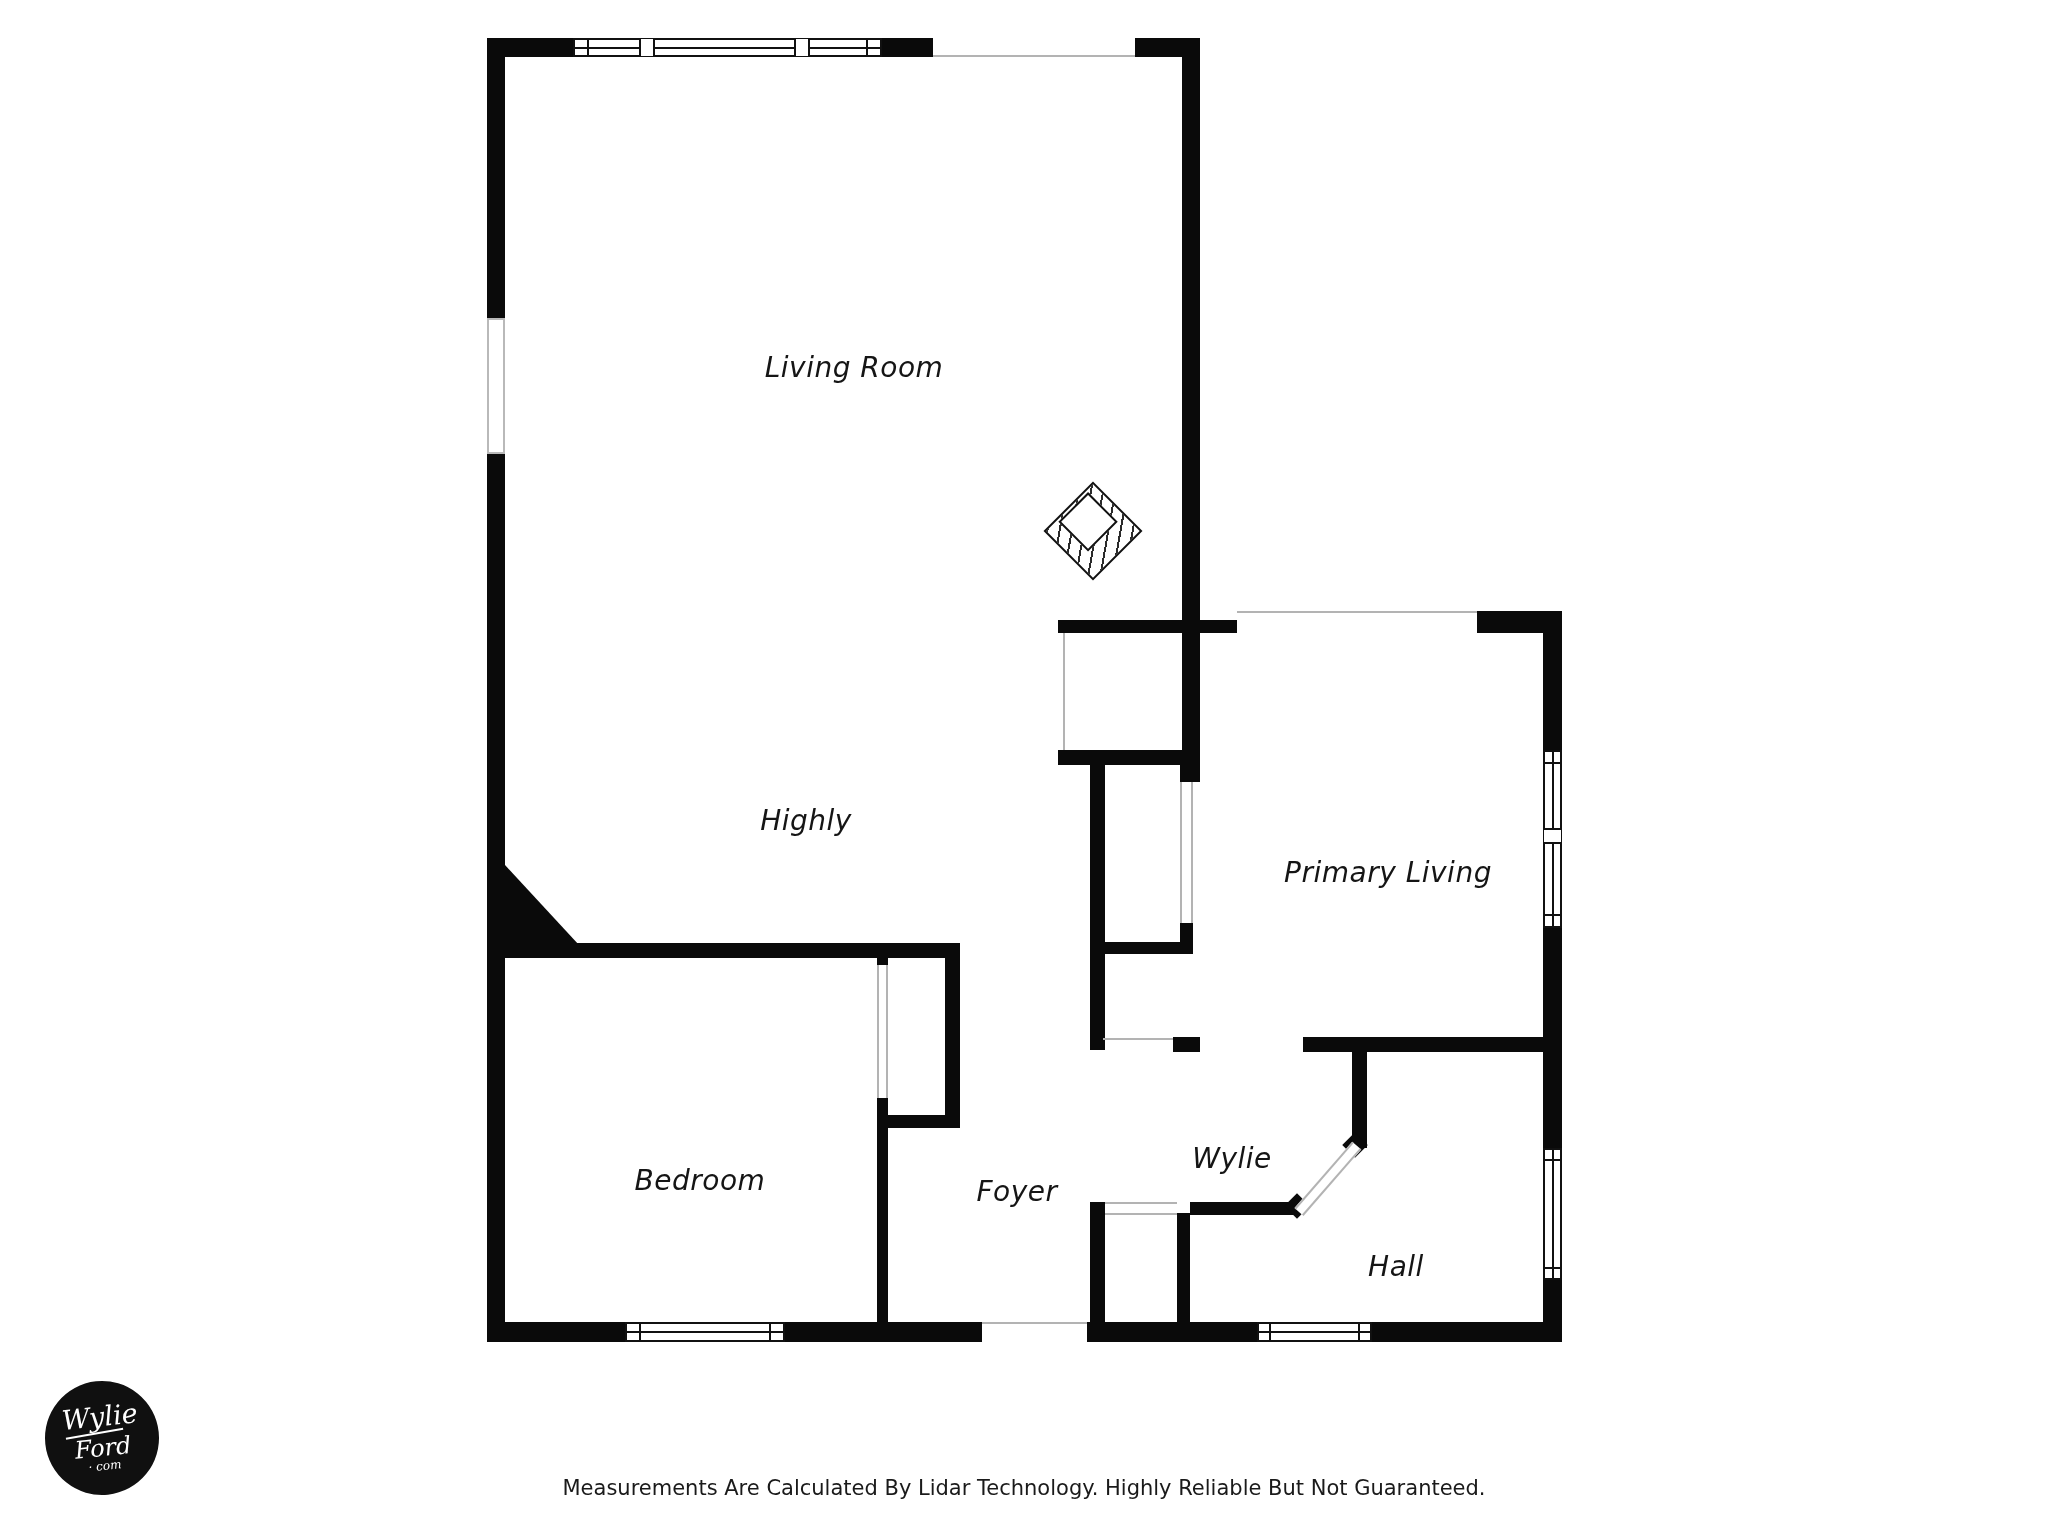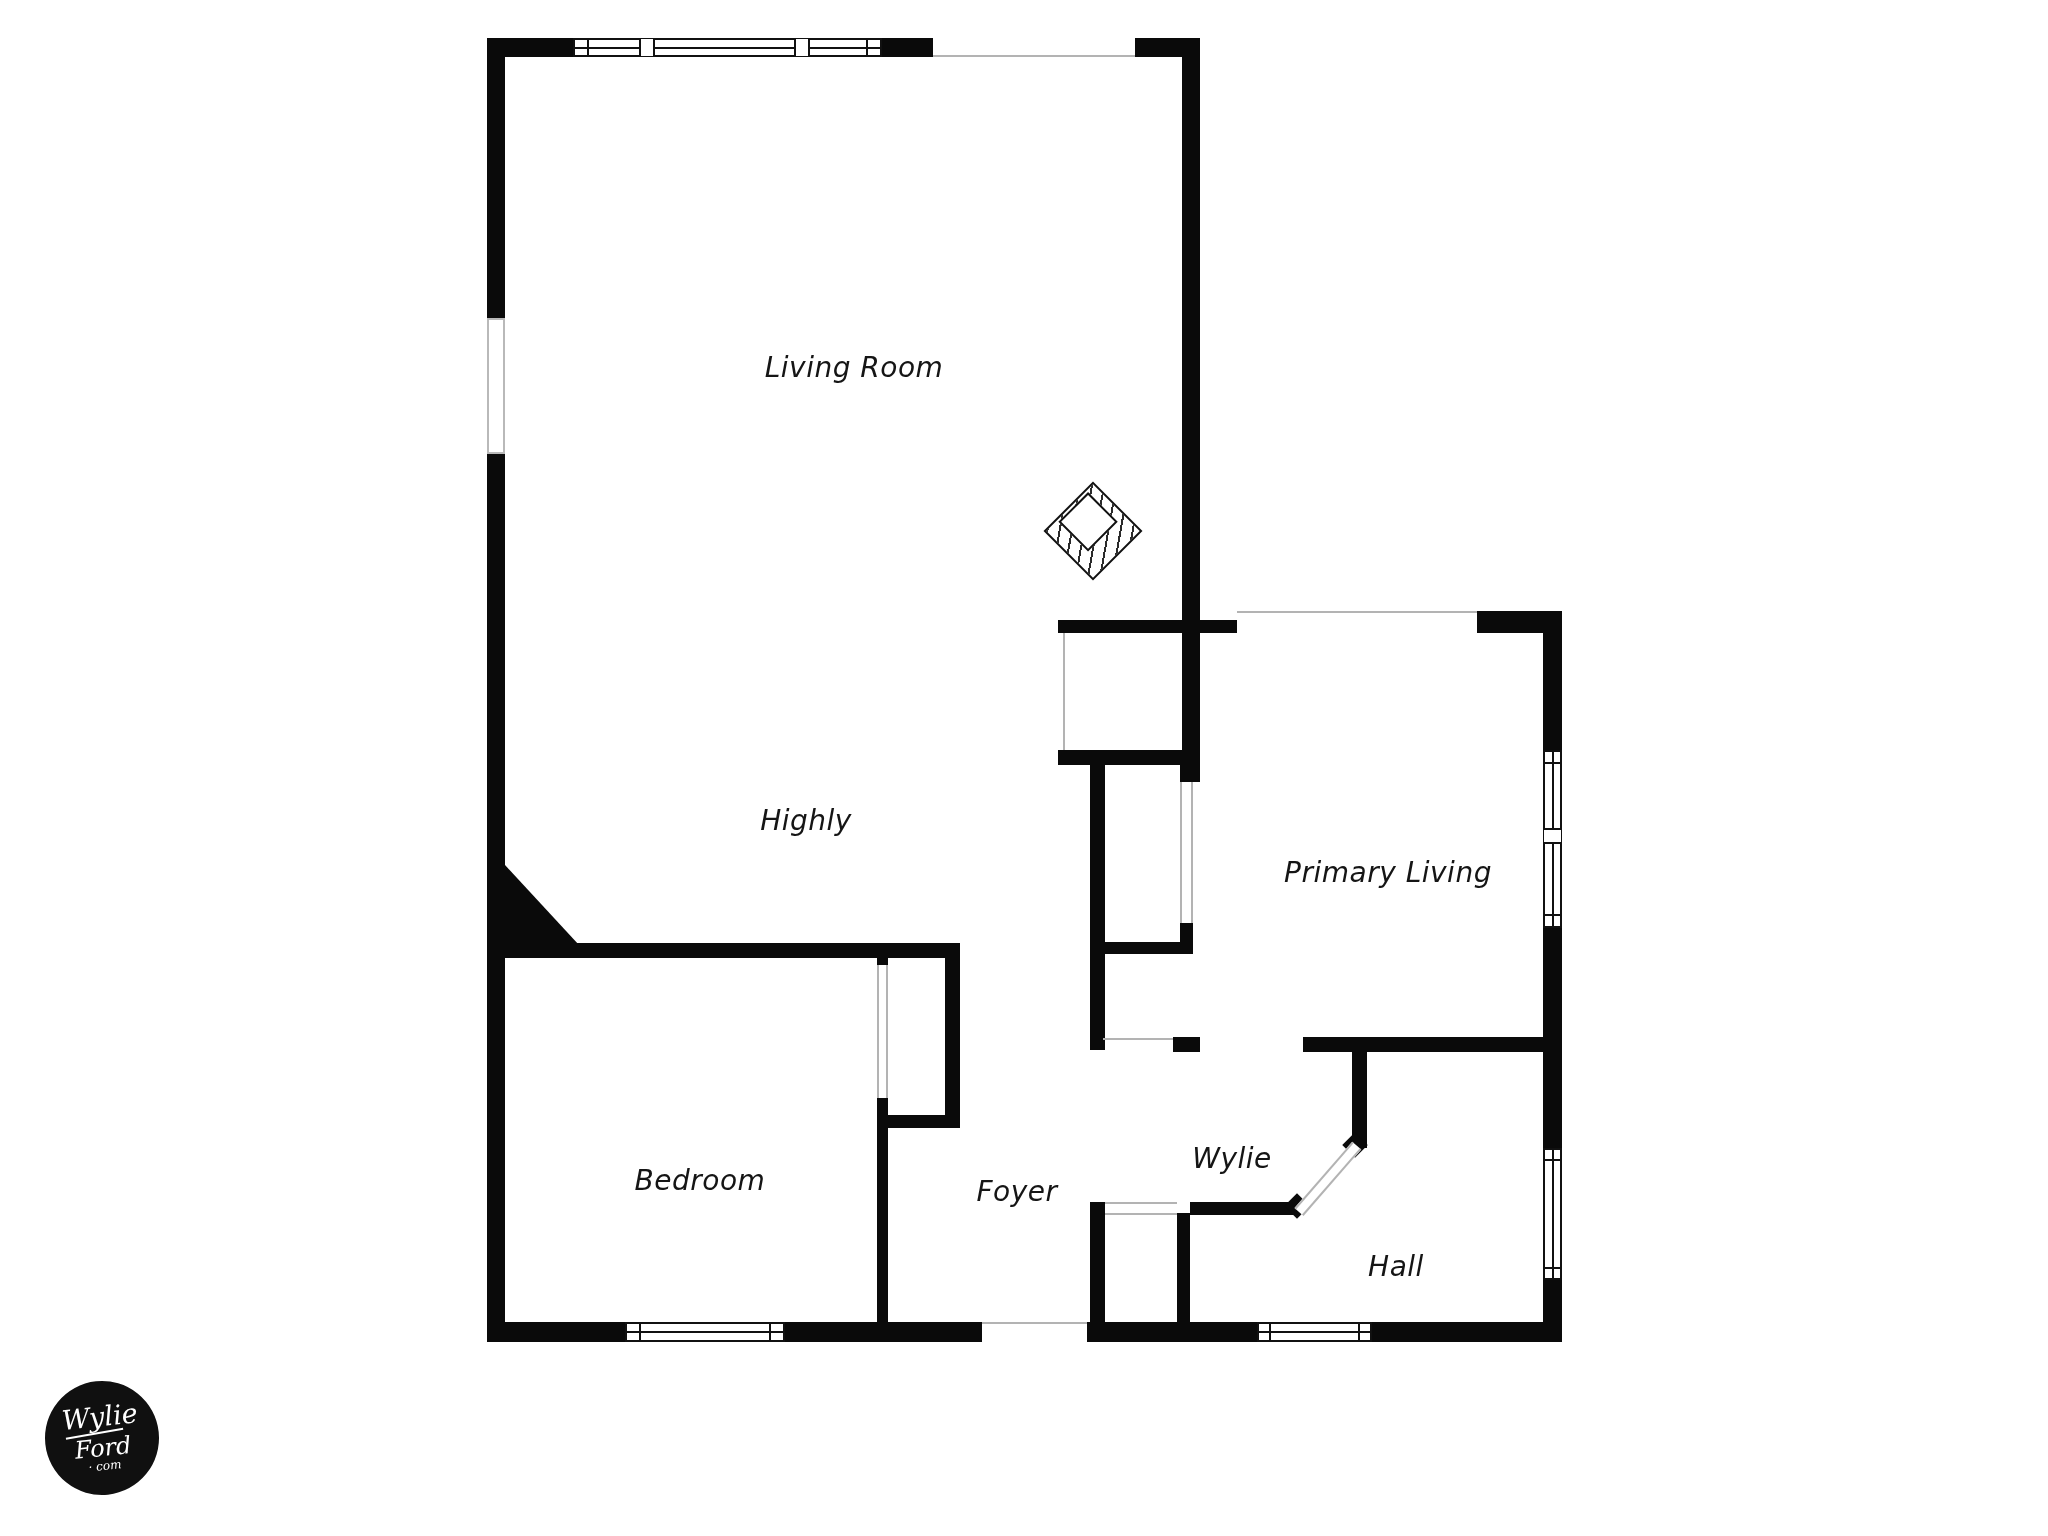--- a/index.html
+++ b/index.html
@@ -132,14 +132,15 @@
   <div class="lbl" style="left:1232px;top:1158px">Wylie</div>
   <div class="lbl" style="left:1396px;top:1266px">Hall</div>
 
   <div id="logo">
     <div class="l1">Wylie</div>
     <div class="rule"></div>
     <div class="l2">Ford</div>
     <div class="l3">· com</div>
   </div>
 
+  <div id="disclaimer">Measurements Are Calculated By Lidar Technology. Highly Reliable But Not Guaranteed.</div>
 
 </div>
 
 </body></html>

